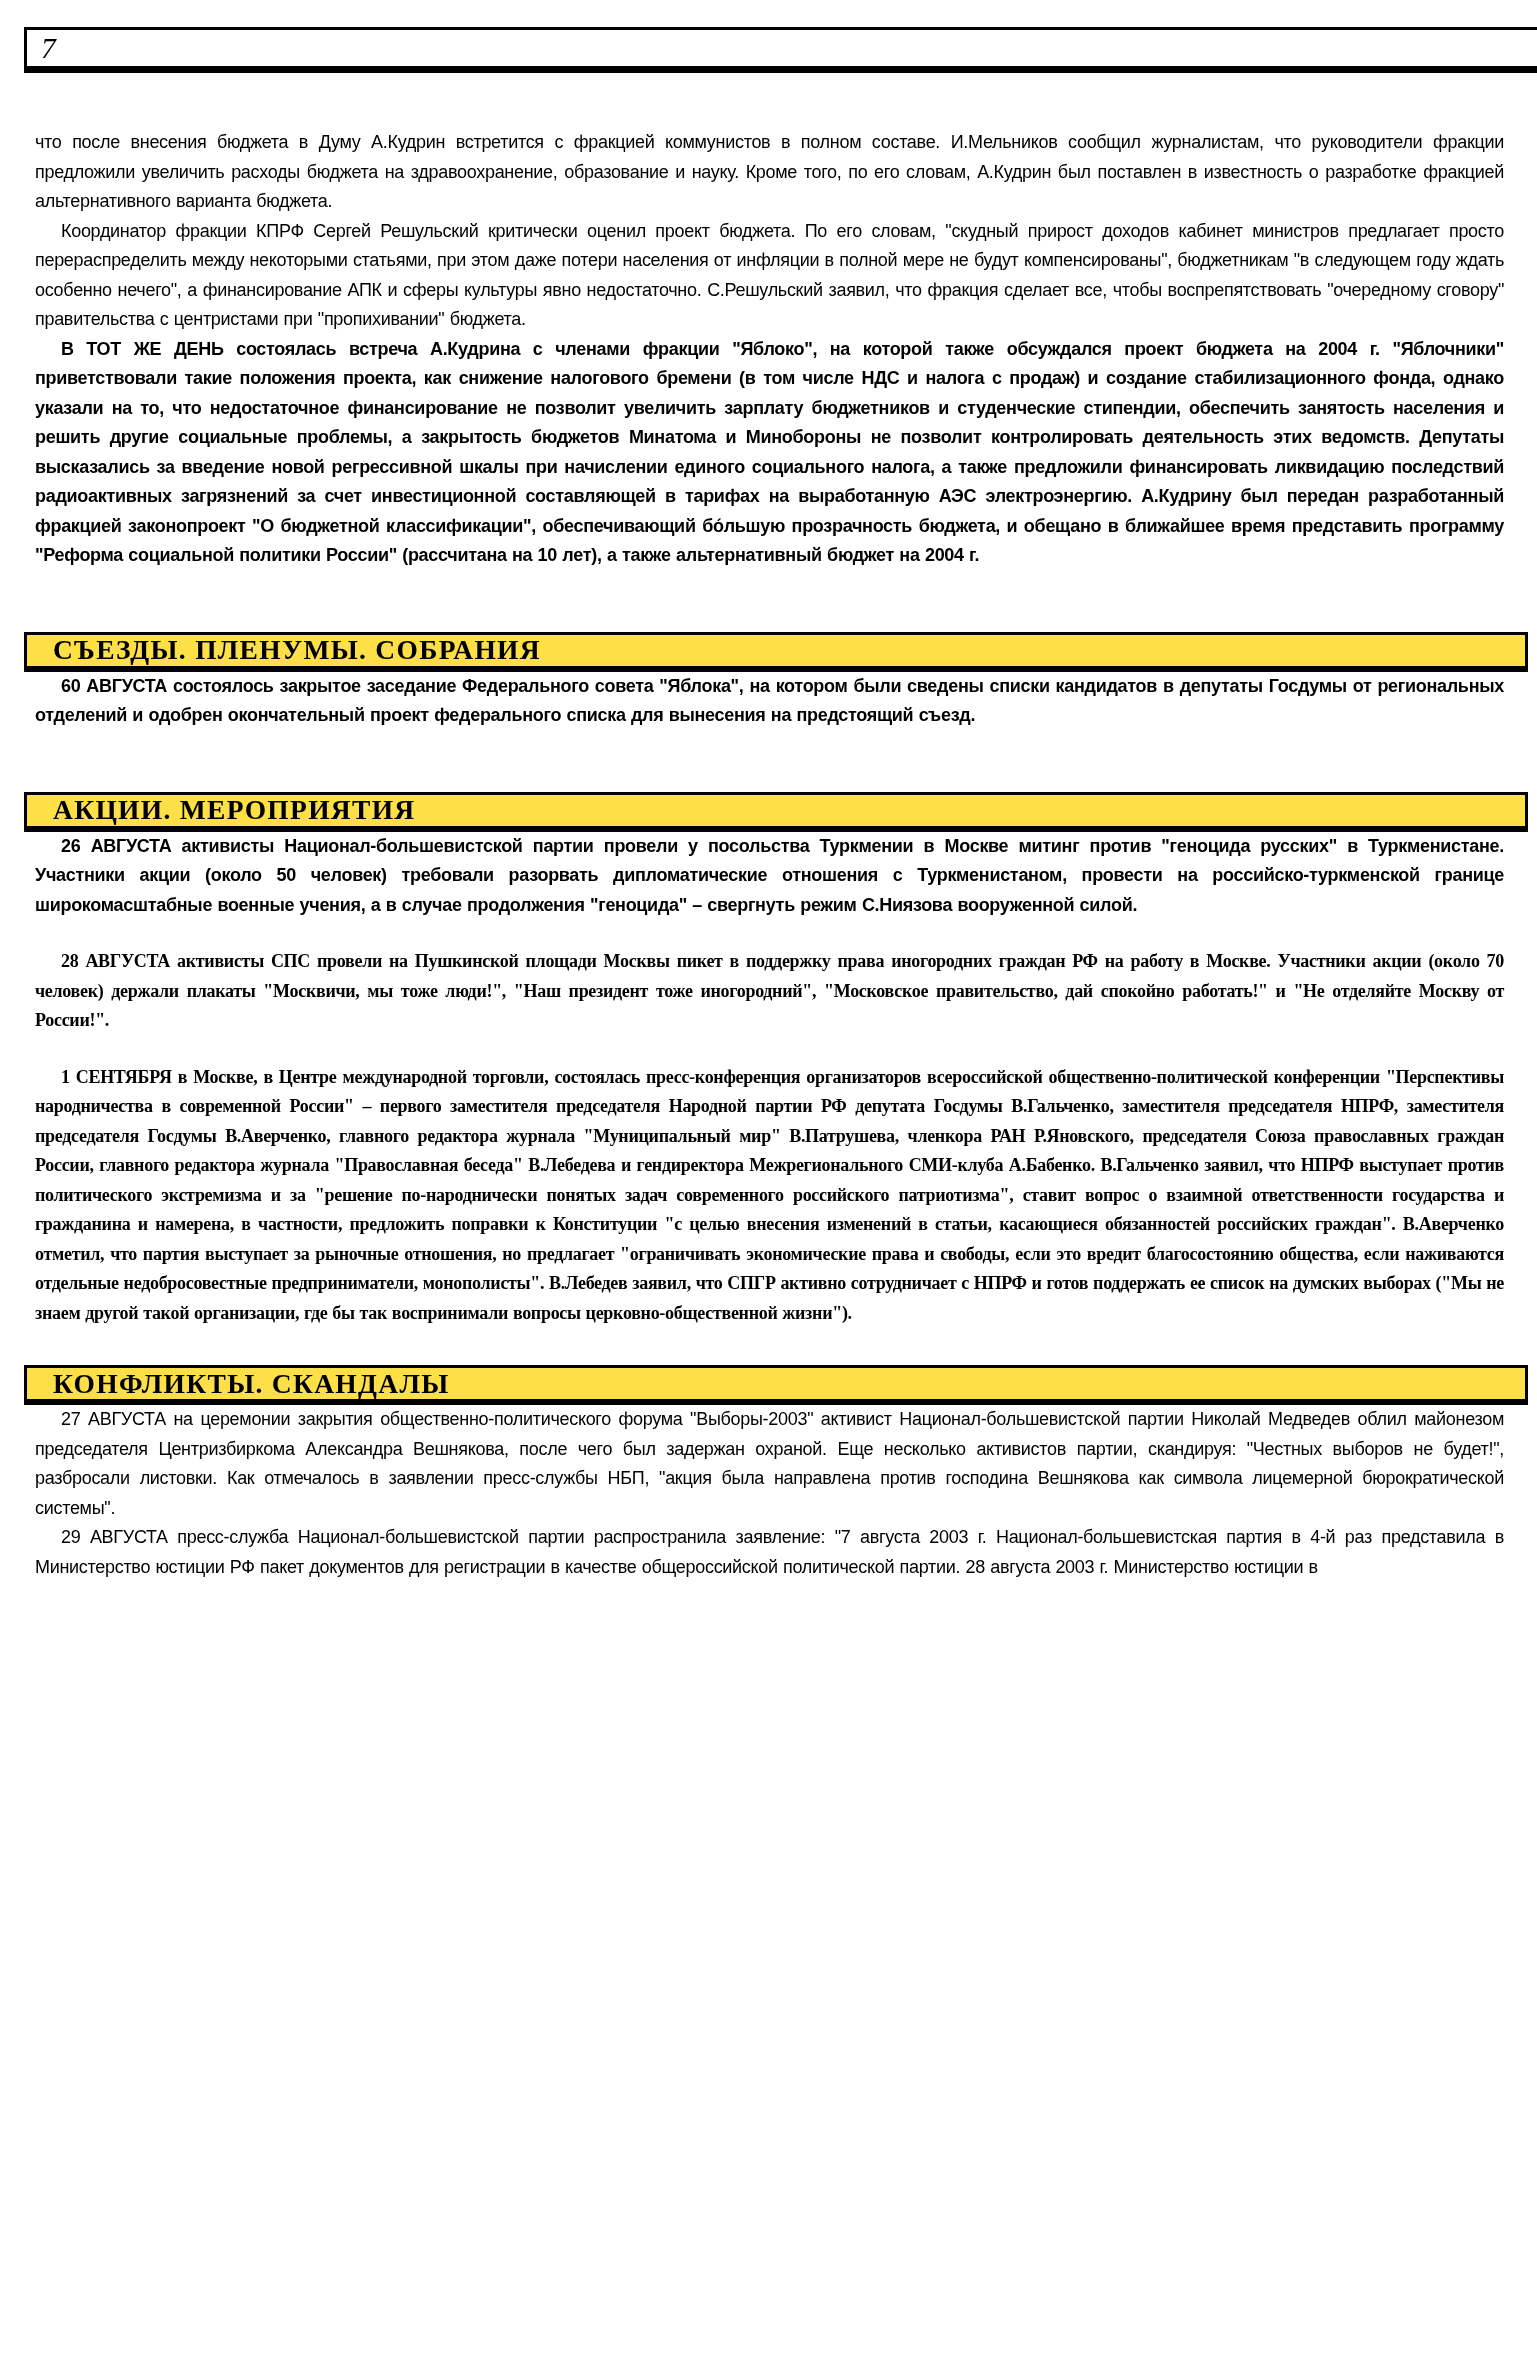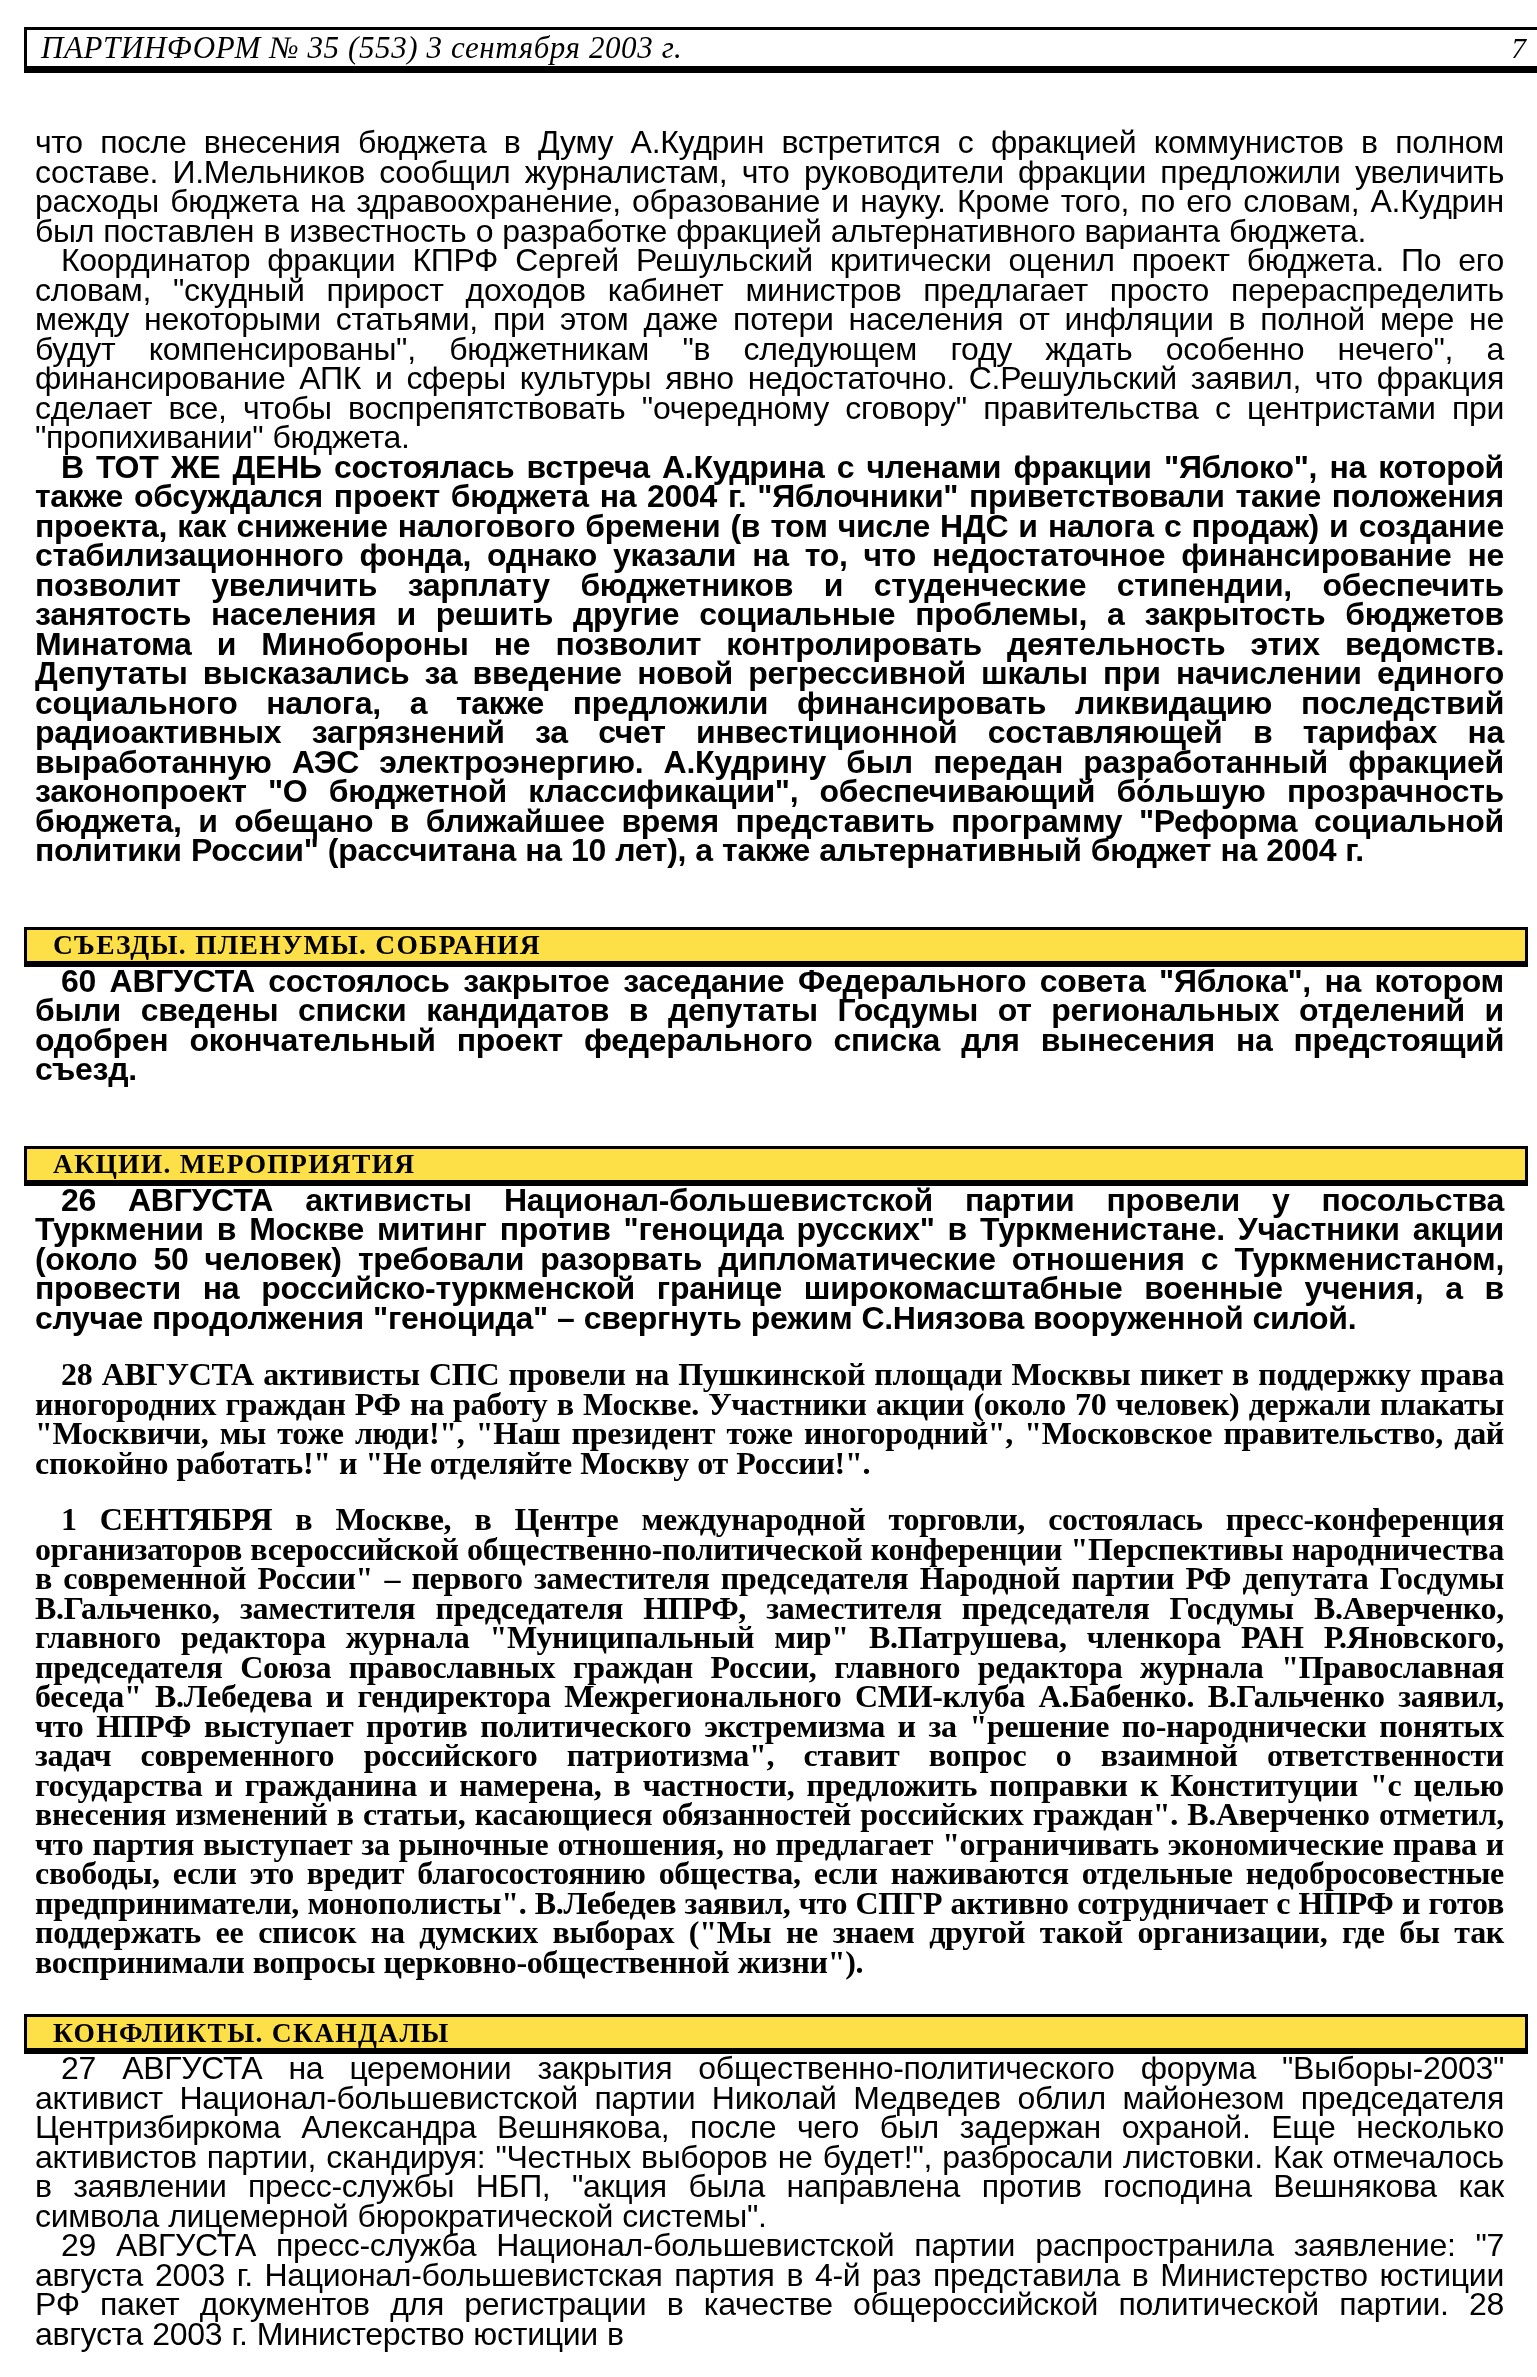--- a/index.html
+++ b/index.html
@@ -29,21 +29,21 @@
 
   
   .content {
     position: absolute;
     left: 35px; top: 128px;
     width: 1469px;
   }
 
   p.body {
     margin: 0;
-    font-size: 32px;
+    font-size: 18px;
     line-height: 29.5px;
     text-align: justify;
     text-indent: 26px;
     letter-spacing: -0.3px;
     word-spacing: 0.6px;
   }
   p.noindent { text-indent: 0; }
   p.bold { font-weight: bold; }
   p.gap-top { margin-top: 27px; font-family: Liberation Serif, serif; }
 
@@ -75,21 +75,20 @@
     line-height: 31px;
     font-family: "Liberation Sans", sans-serif;
   }
 </style>
 </head>
 <body>
 
 <div class="page">
 
   <header class="masthead">
-    <span class="issue">ПАРТИНФОРМ № 35 (553) 3 сентября 2003 г.</span>
     <span class="pageno">7</span>
   </header>
 
   <main class="content">
 
     <p class="body noindent">что после внесения бюджета в Думу А.Кудрин встретится с фракцией коммунистов в полном составе. И.Мельников сообщил журналистам, что руководители фракции предложили увеличить расходы бюджета на здравоохранение, образование и науку. Кроме того, по его словам, А.Кудрин был поставлен в известность о разработке фракцией альтернативного варианта бюджета.</p>
     <p class="body">Координатор фракции КПРФ Сергей Решульский критически оценил проект бюджета. По его словам, "скудный прирост доходов кабинет министров предлагает просто перераспределить между некоторыми статьями, при этом даже потери населения от инфляции в полной мере не будут компенсированы", бюджетникам "в следующем году ждать особенно нечего", а финансирование АПК и сферы культуры явно недостаточно. С.Решульский заявил, что фракция сделает все, чтобы воспрепятствовать "очередному сговору" правительства с центристами при "пропихивании" бюджета.</p>
     <p class="body bold">В ТОТ ЖЕ ДЕНЬ состоялась встреча А.Кудрина с членами фракции "Яблоко", на которой также обсуждался проект бюджета на 2004 г. "Яблочники" приветствовали такие положения проекта, как снижение налогового бремени (в том числе НДС и налога с продаж) и создание стабилизационного фонда, однако указали на то, что недостаточное финансирование не позволит увеличить зарплату бюджетников и студенческие стипендии, обеспечить занятость населения и решить другие социальные проблемы, а закрытость бюджетов Минатома и Минобороны не позволит контролировать деятельность этих ведомств. Депутаты высказались за введение новой регрессивной шкалы при начислении единого социального налога, а также предложили финансировать ликвидацию последствий радиоактивных загрязнений за счет инвестиционной составляющей в тарифах на выработанную АЭС электроэнергию. А.Кудрину был передан разработанный фракцией законопроект "О бюджетной классификации", обеспечивающий бо́льшую прозрачность бюджета, и обещано в ближайшее время представить программу "Реформа социальной политики России" (рассчитана на 10 лет), а также альтернативный бюджет на 2004 г.</p>
 
     <div class="section-bar first">

